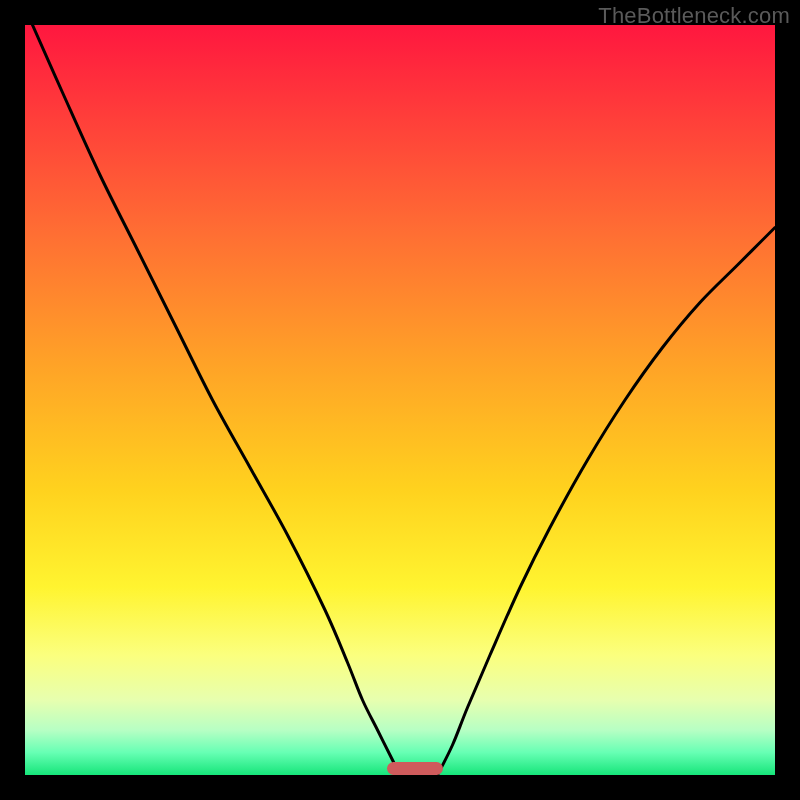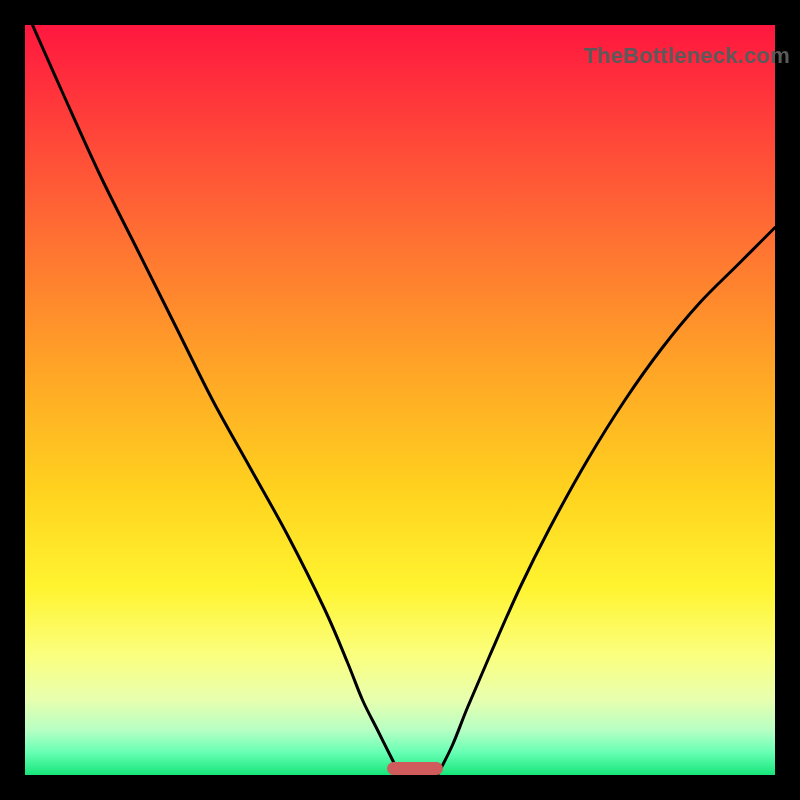--- a/index.html
+++ b/index.html
@@ -33,23 +33,22 @@
     top: 0;
     width: 100%;
     height: 100%;
   }
   .watermark {
     position: absolute;
     top: 3px;
     right: 10px;
     color: #5a5a5a;
     font-size: 22px;
-    font-weight: 700;
+    font-weight: 400;
     letter-spacing: 0.2px;
-    margin-top: 40px;
   }
   .curves {
     position: absolute;
     left: 0;
     top: 0;
     width: 100%;
     height: 100%;
   }
   .bar {
     position: absolute;

